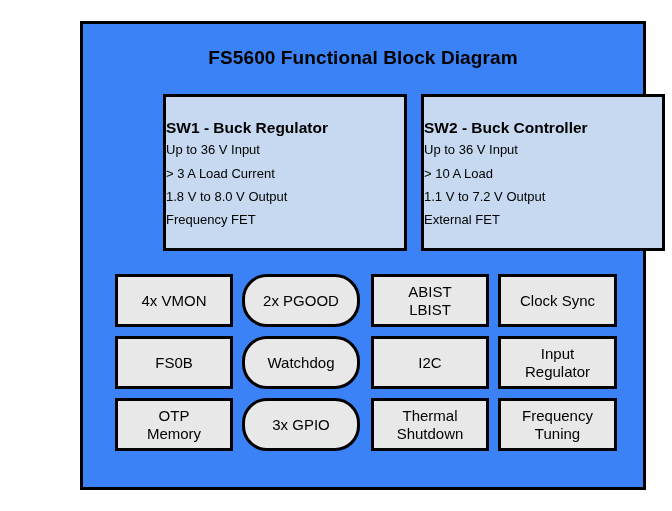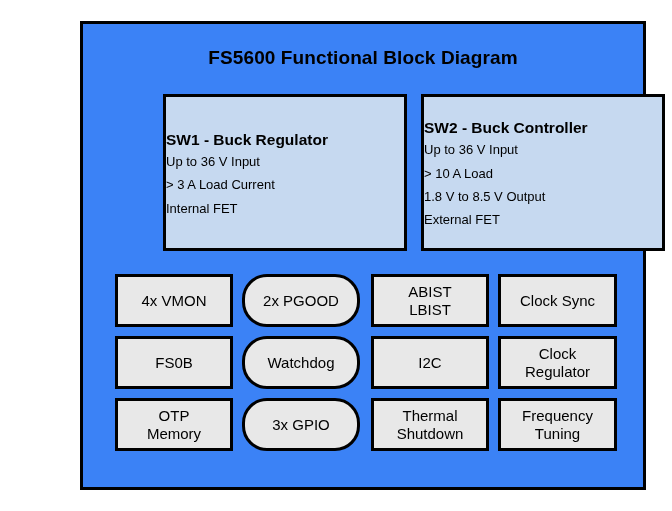--- a/index.html
+++ b/index.html
@@ -129,28 +129,29 @@
   <div class="panel">
 
     <div class="panel-title">FS5600 Functional Block Diagram</div>
 
     <div class="sw-row">
 
       <div class="sw-block" id="sw1-block">
         <div class="sw-heading">SW1 - Buck Regulator</div>
         <div class="sw-line">Up to 36 V Input</div>
         <div class="sw-line">&gt; 3 A Load Current</div>
-        <div class="sw-line">Internal FET</div>
+        <div class="sw-line">1.8 V to 8.0 V Output</div>
+        <div class="sw-line">Frequency FET</div>
       </div>
 
       <div class="sw-block" id="sw2-block">
         <div class="sw-heading">SW2 - Buck Controller</div>
         <div class="sw-line">Up to 36 V Input</div>
         <div class="sw-line">&gt; 10 A Load</div>
-        <div class="sw-line">1.8 V to 8.5 V Output</div>
+        <div class="sw-line">1.1 V to 7.2 V Output</div>
         <div class="sw-line">External FET</div>
       </div>
 
     </div>
 
     <div class="feature-grid">
 
       <div class="feature-box col-0 row-0">
         <span>
             <span class="fb-text">4x VMON</span>
@@ -189,21 +190,21 @@
       </div>
 
       <div class="feature-box col-2 row-1">
         <span>
             <span class="fb-text">I2C</span>
           </span>
       </div>
 
       <div class="feature-box col-3 row-1">
         <span>
-          <span class="fb-text">Clock</span>
+          <span class="fb-text">Input</span>
           <span class="fb-text">Regulator</span>
         </span>
       </div>
 
       <div class="feature-box col-0 row-2">
         <span>
           <span class="fb-text">OTP</span>
           <span class="fb-text">Memory</span>
         </span>
       </div>

